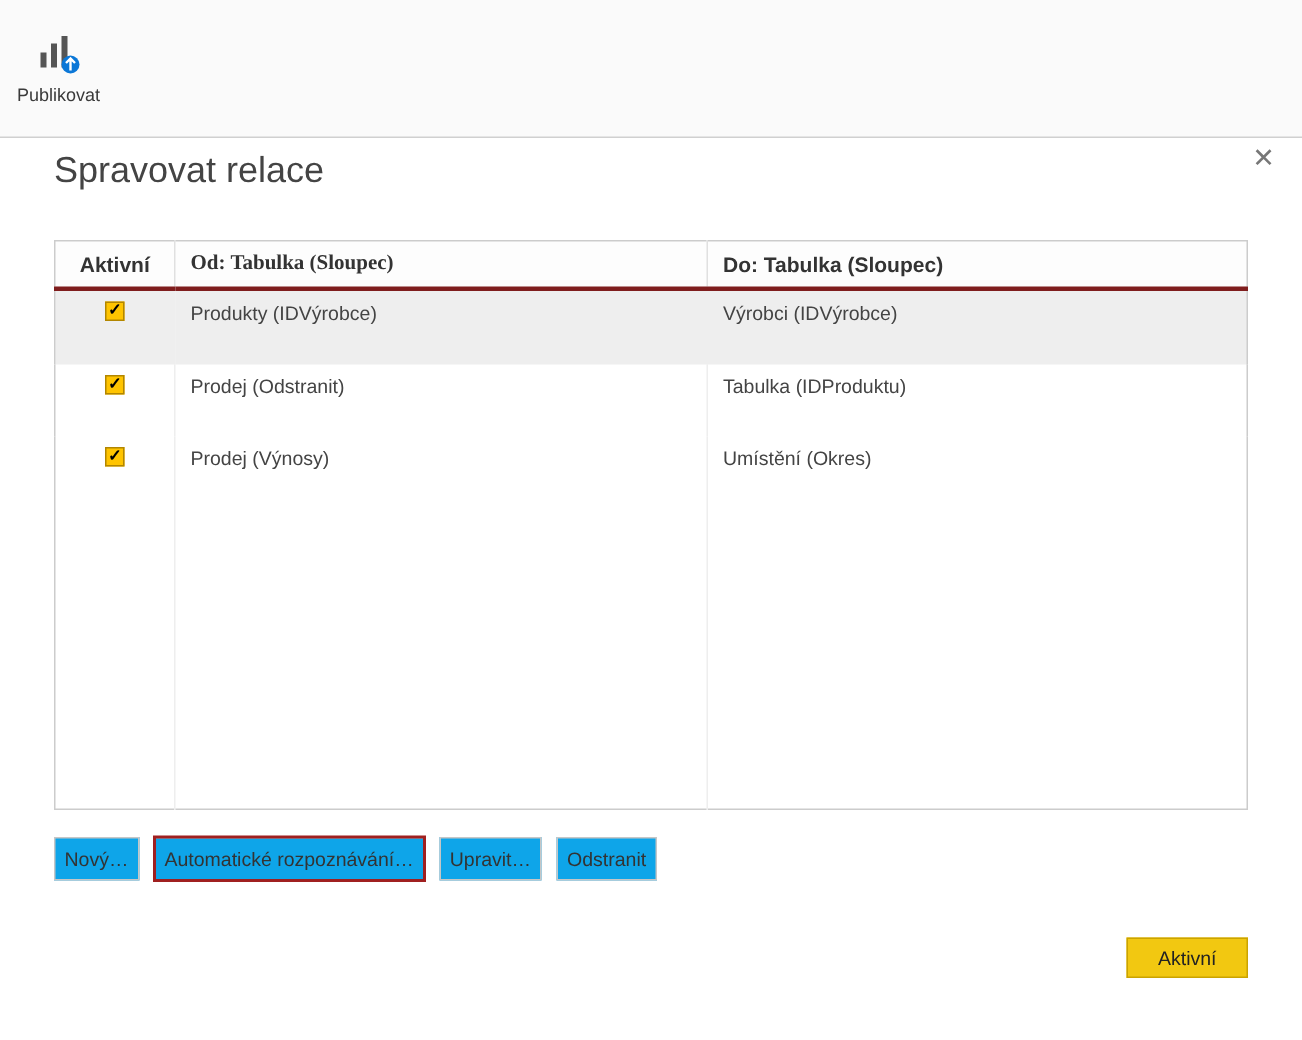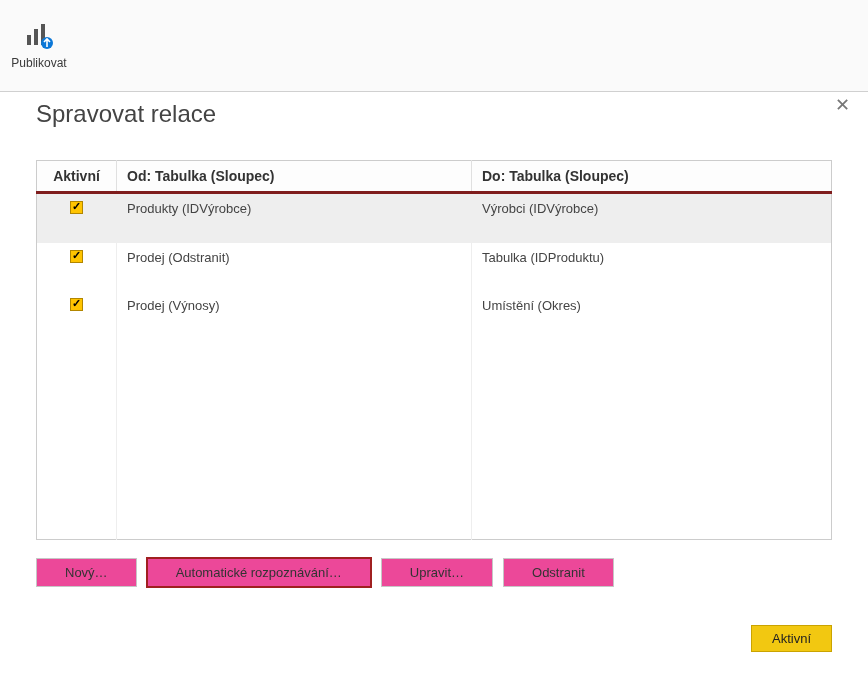--- a/index.html
+++ b/index.html
@@ -73,21 +73,21 @@
     }
     .relations-table thead th + th { border-left: 1px solid #e0e0e0;}
     .relations-table tbody td {
       padding: 7px 10px;
       vertical-align: top;
       color: #444;
     }
     .relations-table tbody td + td { border-left: 1px solid #eee; }
     .relations-table tbody tr.selected td { background: #eee; margin-top: 40px; }
     .col-active { width: 80px; text-align: center !important;}
-    .col-from { width: 355px; }
+    .col-from { width: 355px; font-family: Liberation Serif, serif; }
     .chk {
       display:inline-block;
       width: 13px; height: 13px;
       background: #ffc400;
       border: 1px solid #b28600;
       position: relative;
     }
     .chk::after {
       content: "✓";
       position: absolute;
@@ -96,23 +96,23 @@
       color: #000;
       font-weight: bold;
     }
     .button-row {
       display: flex;
       gap: 10px;
       margin-top: 18px;
       align-items: center;
     }
     .btn {
-      background: #ec4899;
+      background: #0ea5e9;
       border: 1px solid #c6c6c6;
-      padding: 6px 28px;
+      padding: 6px 6px;
       font-size: 13px;
       color: #333;
       cursor: pointer;
     }
     .btn.hlred { outline: 2px solid #a02020; outline-offset: -1px; }
     .footer-row {
       display: flex;
       justify-content: flex-end;
       margin-top: 38px;
     }

